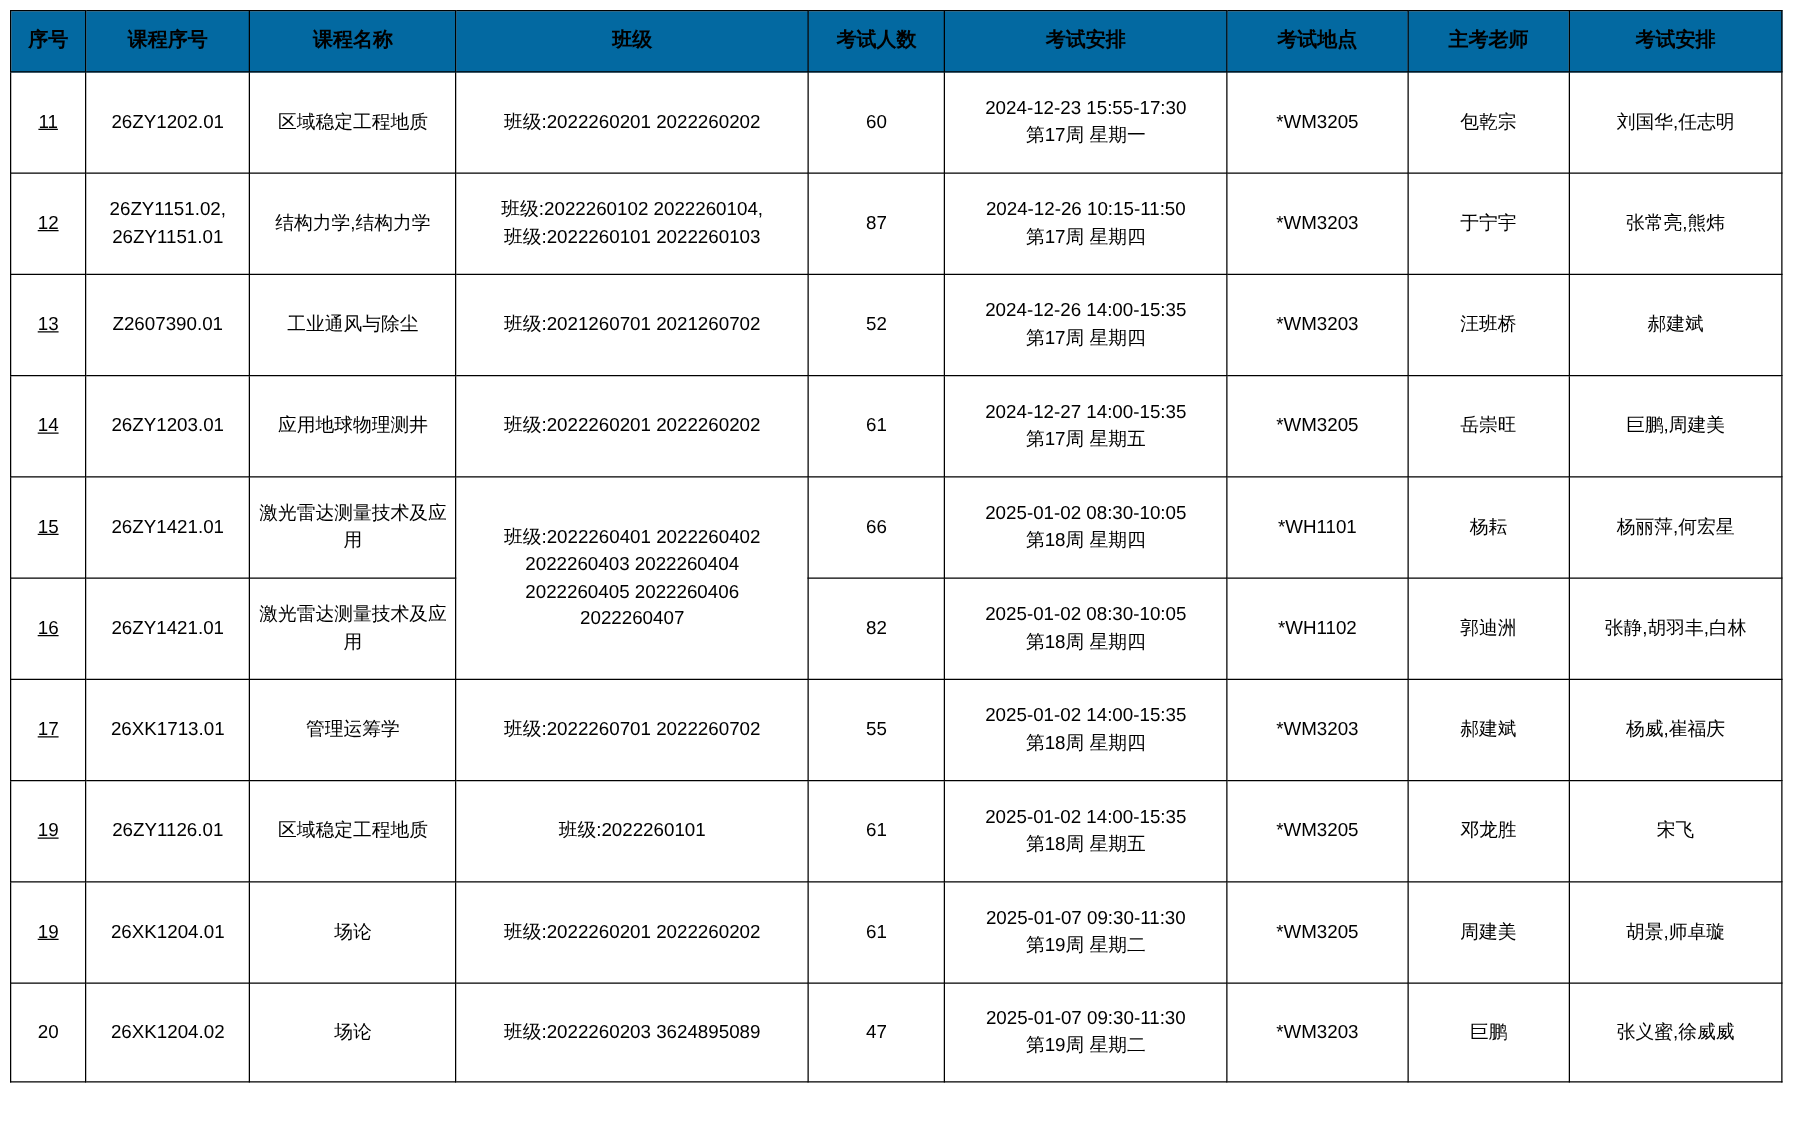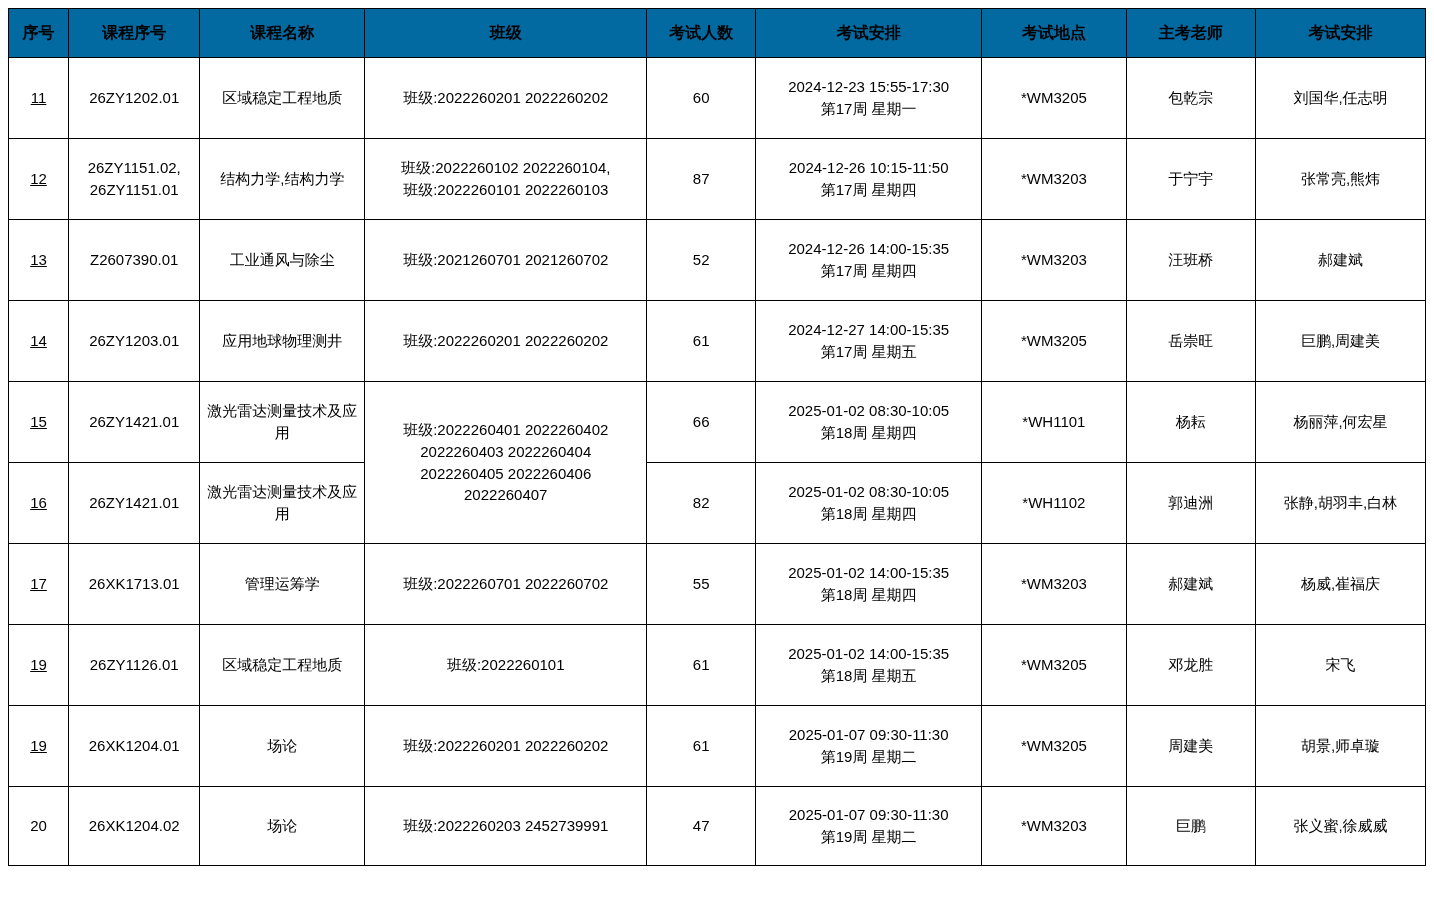--- a/index.html
+++ b/index.html
@@ -221,21 +221,21 @@
         </td>
         <td>*WM3205</td>
         <td>周建美</td>
         <td>胡景,师卓璇</td>
       </tr>
 
       <tr>
         <td class="row-short">20</td>
         <td>26XK1204.02</td>
         <td>场论</td>
-        <td>班级:2022260203 2452739991</td>
+        <td>班级:2022260203 3624895089</td>
         <td>47</td>
         <td>
           <span class="sched-line1">2025-01-07 09:30-11:30</span>
           <span class="sched-line2">第19周 星期二</span>
         </td>
         <td>*WM3203</td>
         <td>巨鹏</td>
         <td>张义蜜,徐威威</td>
       </tr>
 

